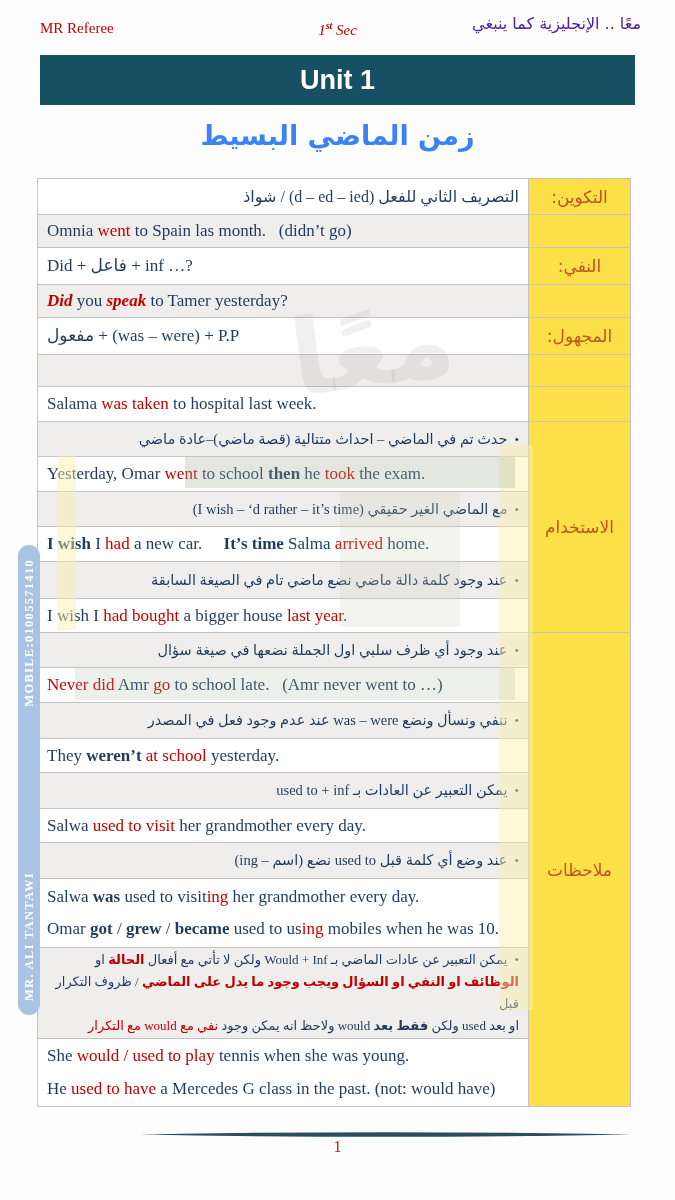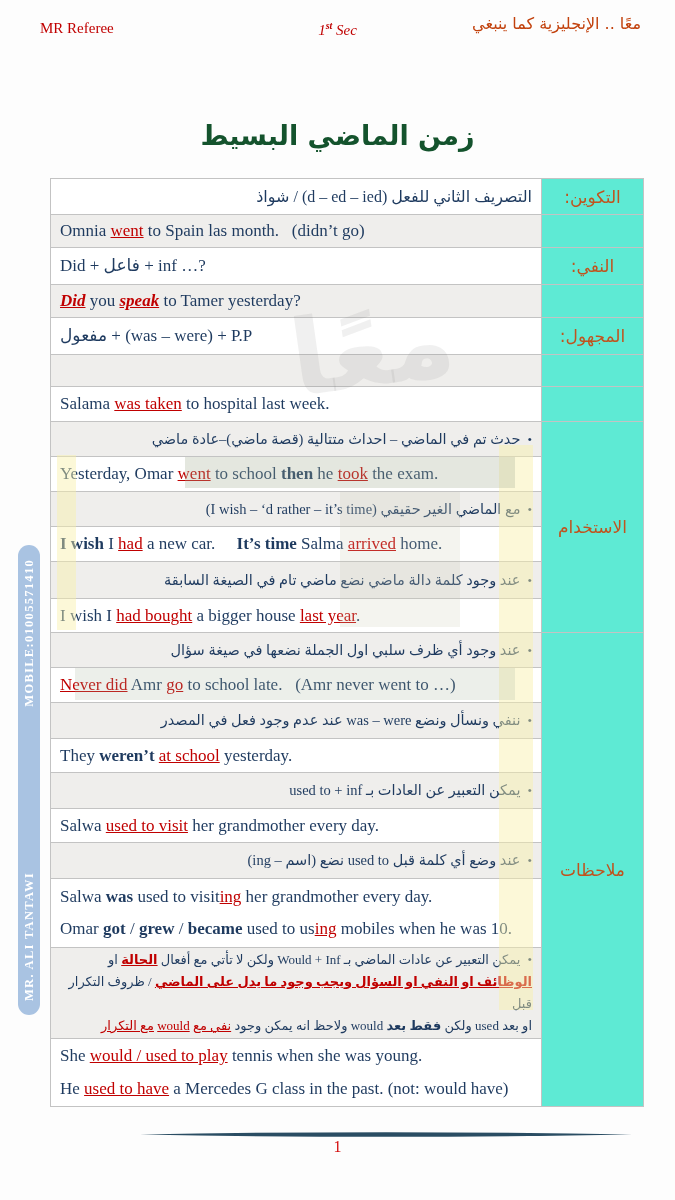--- a/index.html
+++ b/index.html
@@ -4,50 +4,50 @@
 <style>
   html,body{margin:0;padding:0;background:#ffffff;}
   .page{position:relative;width:675px;height:1200px;background:#fdfdfd;overflow:hidden;
         font-family:"Liberation Serif","DejaVu Sans",serif;}
 
   
   .hdr-left{position:absolute;left:40px;top:20px;color:#c00000;font-size:15px;}
   .hdr-center{position:absolute;left:0;right:0;top:20px;text-align:center;color:#c00000;
               font-size:15px;font-style:italic;}
   .hdr-center sup{font-size:10px;font-weight:bold;}
-  .hdr-right{position:absolute;right:34px;top:14px;color:#c2410c;font-size:16px;
+  .hdr-right{position:absolute;right:34px;top:14px;color:#4c1d95;font-size:16px;
              font-family:"DejaVu Sans",sans-serif;}
 
   
   .banner{position:absolute;left:40px;top:55px;width:595px;height:50px;background:#174f63;
           color:#ffffff;display:flex;align-items:center;justify-content:center;
           font-family:"Liberation Sans",sans-serif;font-weight:bold;font-size:27px;}
 
   
-  .doc-title{position:absolute;left:0;right:0;top:120px;text-align:center;color:#14532d;
+  .doc-title{position:absolute;left:0;right:0;top:120px;text-align:center;color:#3b82f6;
              font-size:27px;font-weight:bold;font-family:"DejaVu Sans",sans-serif;}
 
   
-  table.grammar{position:absolute;left:50px;top:178px;width:593px;border-collapse:collapse;
+  table.grammar{position:absolute;left:37px;top:178px;width:593px;border-collapse:collapse;
                 table-layout:fixed;border-radius:21px;}
   table.grammar td{border:1px solid #c3c3c3;overflow:hidden;}
   .cell{padding:1px 9px;vertical-align:middle;font-size:17px;color:#1e3a5f;
         font-family:"Liberation Serif","DejaVu Sans",serif;}
   .cell[dir="rtl"]{font-size:14.5px;}
   .cell.rule-ar{font-size:16px;}
   .cell.dense{font-size:13px;}
   .dense .line{line-height:22px;}
   .two .line{line-height:32.5px;}
   .ta-right{text-align:left;}
   .bg-w{background:#ffffff;}
   .bg-g{background:#efeeec;}
   .label-cell{width:102px;text-align:center;vertical-align:middle;color:#c0531e;
-              font-family:"DejaVu Sans",sans-serif;font-size:17px;background:#5eead4;}
+              font-family:"DejaVu Sans",sans-serif;font-size:17px;background:#fde047;}
   .line{line-height:1.25;}
-  .c-red{color:#c00000;text-decoration:underline;}
+  .c-red{color:#c00000;}
   .f-bold{font-weight:bold;}
   .f-ital{font-style:italic;margin-top:40px;}
   .bullet{margin-inline-end:7px;font-size:13px;color:#1e3a5f;}
 
   
   .wm{position:absolute;pointer-events:none;z-index:3;}
   .wm-band{left:499px;top:445px;width:34px;height:565px;background:rgba(249,240,169,0.45);}
   .wm-left{left:57px;top:455px;width:19px;height:175px;background:rgba(249,240,169,0.45);}
   .wm-green1{left:185px;top:457px;width:330px;height:31px;background:rgba(164,176,150,0.30);}
   .wm-green2{left:75px;top:668px;width:440px;height:32px;background:rgba(170,180,158,0.22);}
@@ -70,20 +70,23 @@
 </style>
 </head>
 <body>
 
 <div class="page">
 
   <div class="hdr-left">MR Referee</div>
   <div class="hdr-center"><span>1</span><sup>st</sup><span> Sec</span></div>
   <div class="hdr-right">معًا .. الإنجليزية كما ينبغي</div>
 
+  <div class="banner">
+    <span>Unit 1</span>
+  </div>
 
   <div class="doc-title">زمن الماضي البسيط</div>
 
   <table class="grammar">
     <colgroup>
         <col style="width:491px">
         <col style="width:102px">
       </colgroup>
     <tbody>
         <tr style="height: 36px;">

